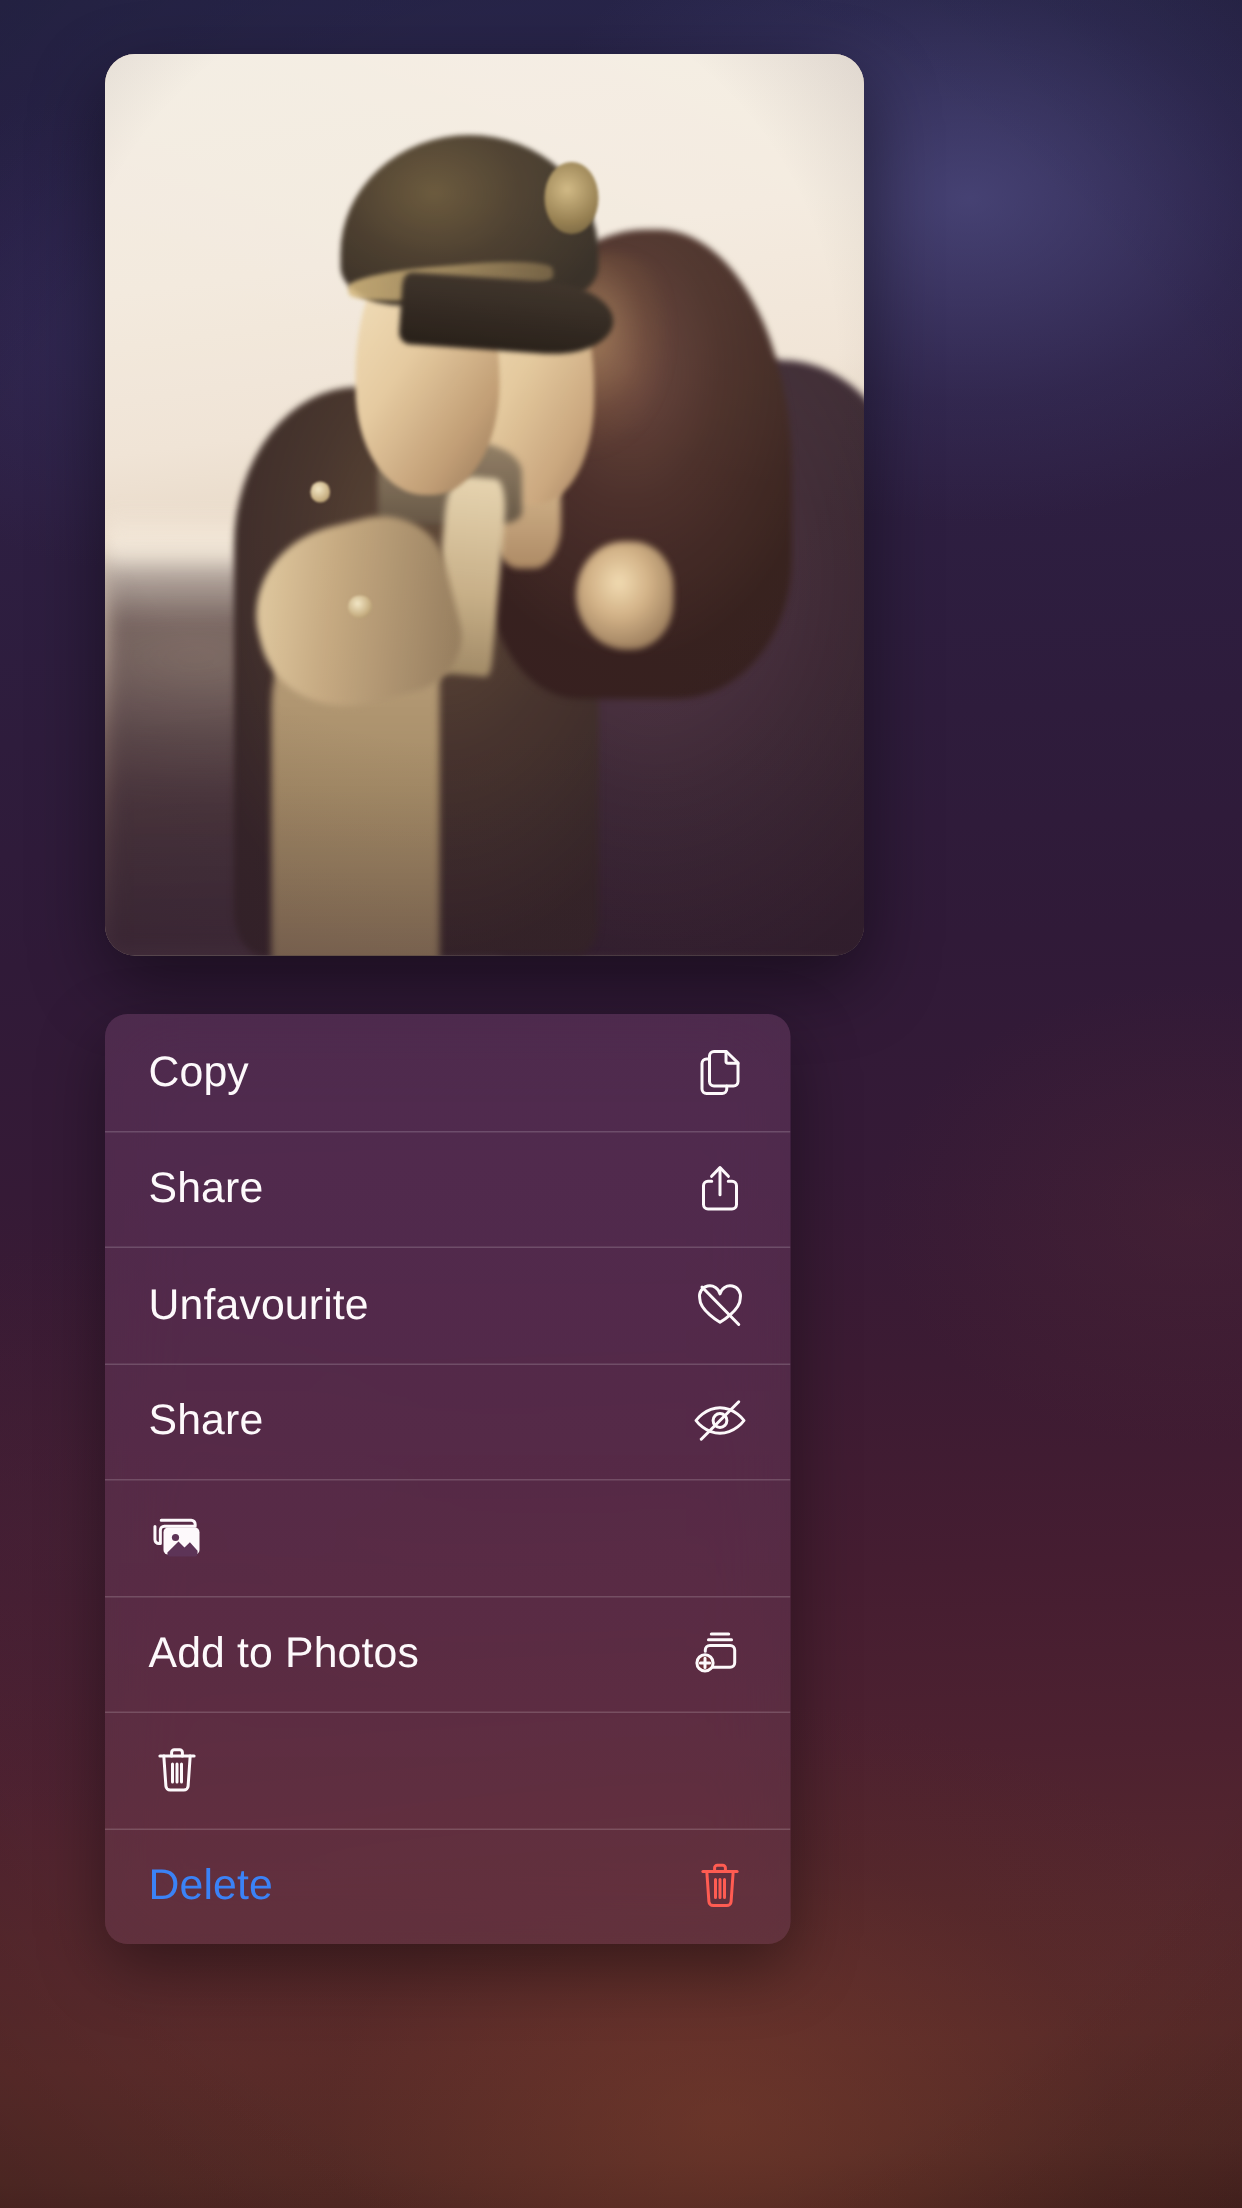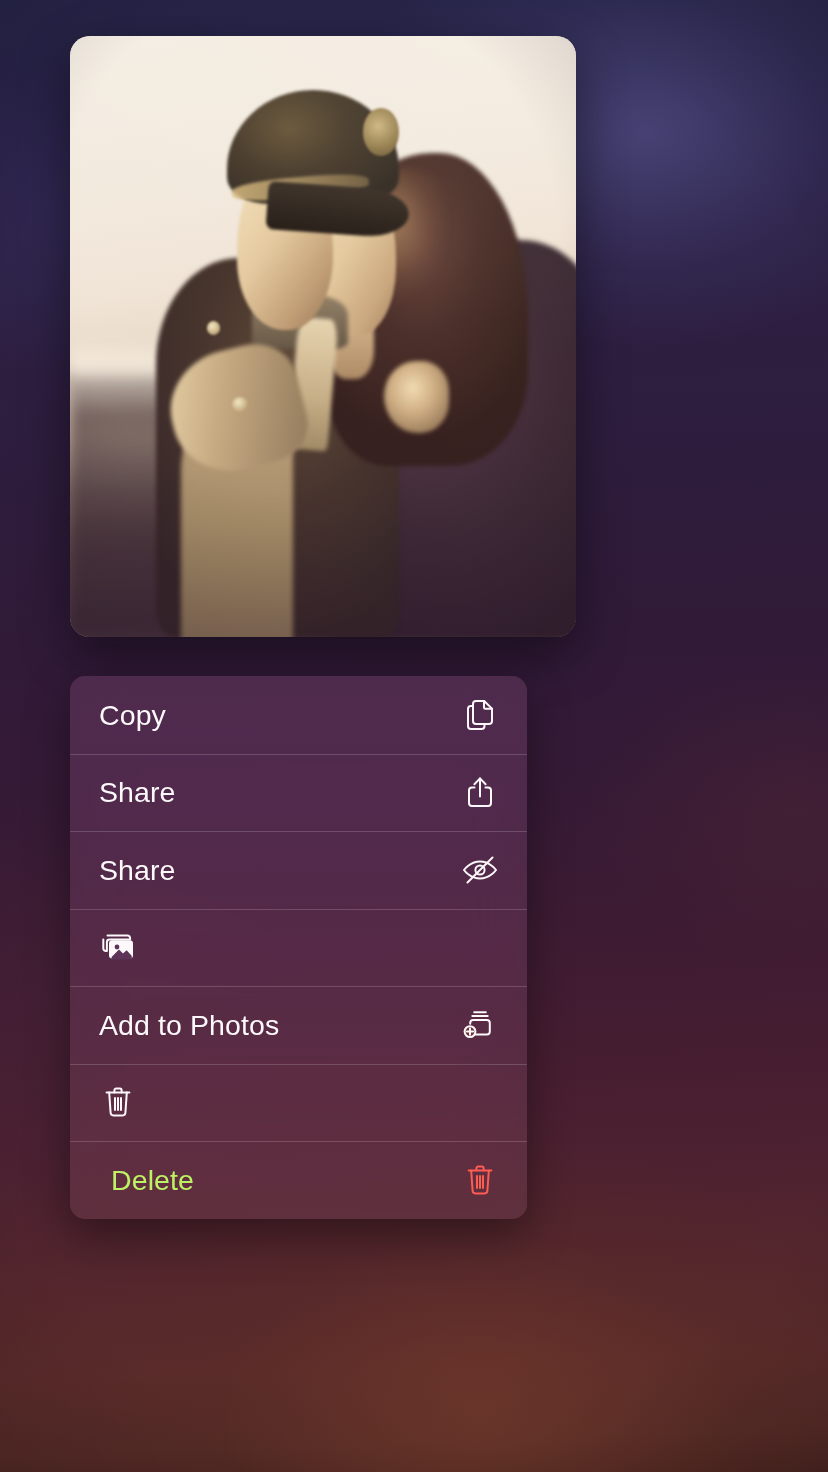--- a/index.html
+++ b/index.html
@@ -271,21 +271,21 @@
   .menu-icon {
     width:38px; height:38px;
     flex:0 0 38px;
     display:flex;
     align-items:center;
     justify-content:center;
     color:#fdf9fb;
   }
   .menu-icon svg { display:block; overflow:visible; }
 
-  .menu-row.destructive .menu-label { color:#bef264;margin-left:12px; }
+  .menu-row.destructive .menu-label { color:#3b82f6; }
   .menu-row.destructive .menu-icon  { color:#ff5c52; }
 </style>
 </head>
 <body>
 
 <div id="screen">
 
   <div class="bg-layer bg-base"></div>
   <div class="bg-layer bg-glow-a"></div>
   <div class="bg-layer bg-glow-b"></div>
@@ -340,20 +340,29 @@
       <span class="menu-label">Share</span>
       <span class="menu-icon">
         <svg width="30" height="32" viewBox="0 0 30 32" fill="none" stroke="currentColor" stroke-width="2" stroke-linejoin="round" stroke-linecap="round">
           <path d="M9.5 11.5H7a3 3 0 0 0-3 3V27a3 3 0 0 0 3 3h16a3 3 0 0 0 3-3V14.5a3 3 0 0 0-3-3h-2.5"></path>
           <path d="M15 20.5V2.6"></path>
           <path d="M9.4 8.2 15 2.4l5.6 5.8"></path>
         </svg>
       </span>
     </div>
 
+    <div class="menu-row">
+      <span class="menu-label">Unfavourite</span>
+      <span class="menu-icon">
+        <svg width="34" height="32" viewBox="0 0 34 32" fill="none" stroke="currentColor" stroke-width="2" stroke-linejoin="round" stroke-linecap="round">
+          <path d="M17 27.5S3.5 19.6 3.5 11.6A6.9 6.9 0 0 1 17 8.6a6.9 6.9 0 0 1 13.5 3c0 8-13.5 15.9-13.5 15.9z"></path>
+          <path d="M5 4 29.5 29"></path>
+        </svg>
+      </span>
+    </div>
 
 
     <div class="menu-row">
       <span class="menu-label">Share</span>
       <span class="menu-icon">
         <svg width="36" height="30" viewBox="0 0 36 30" fill="none" stroke="currentColor" stroke-width="2" stroke-linejoin="round" stroke-linecap="round">
           <path d="M2 15s6-8.5 16-8.5S34 15 34 15s-6 8.5-16 8.5S2 15 2 15z"></path>
           <circle cx="18" cy="15" r="4.6"></circle>
           <path d="M5.5 27.5 30.5 2.5"></path>
         </svg>

